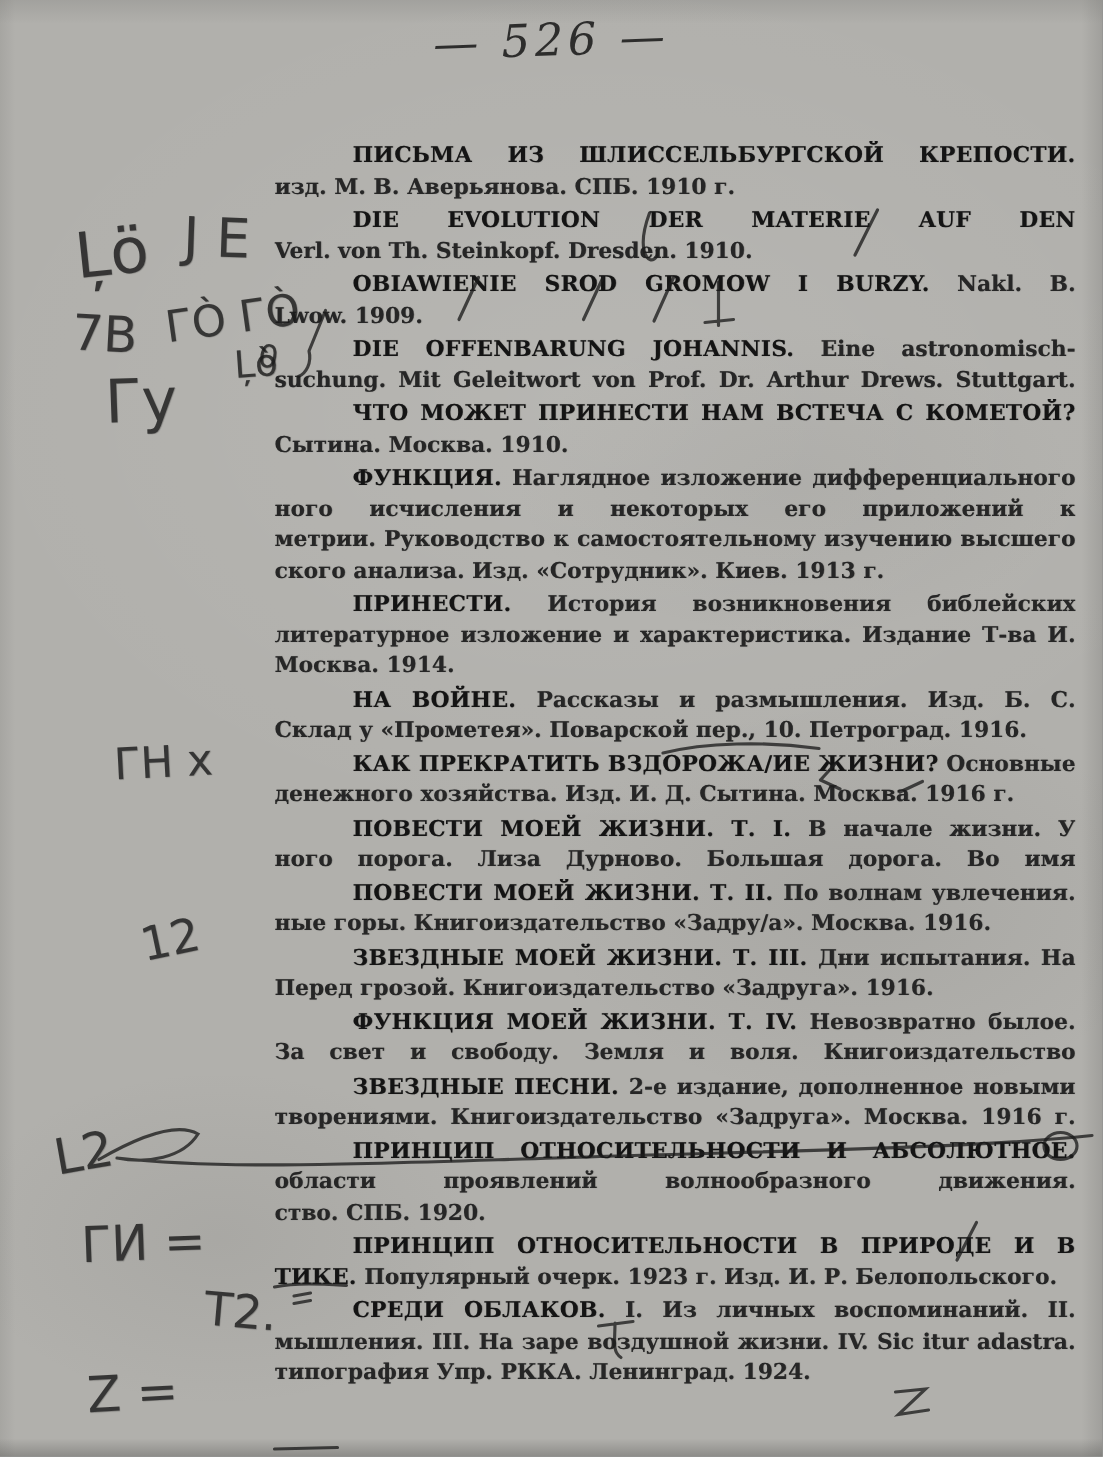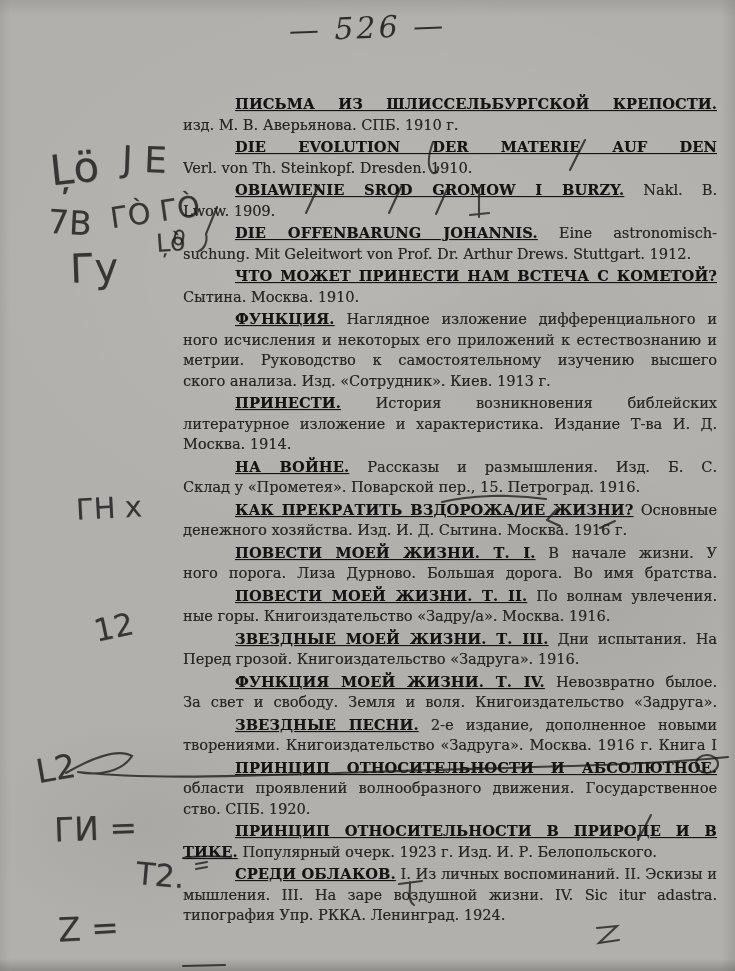--- a/index.html
+++ b/index.html
@@ -18,22 +18,22 @@
     font-family:"DejaVu Serif", serif;
   }
   .text-col{position:absolute;left:183px;top:94px;width:534px;}
   .entry{margin:0 0 2px 0;}
   .line{
     font-size:14.5px;line-height:20.5px;height:20.5px;overflow:hidden;
     text-align:justify;text-align-last:justify;
     color:#232323;font-weight:bold;
     text-shadow:0.3px 0.3px 0.5px rgba(45,45,43,0.55);
   }
-  .line b{color:#141414;letter-spacing:0.2px;font-weight:bold;text-decoration:underline;}
-  .line span{font-weight:normal;color:#262626;}
+  .line b{color:#141414;letter-spacing:0.2px;font-weight:bold;}
+  .line span{font-weight:bold;color:#262626;}
   .line.last{text-align-last:left;}
   .line.indent{text-indent:52px;}
   .hw{
     position:absolute;font-family:"DejaVu Sans", sans-serif;
     color:#1b1b1b;opacity:0.82;white-space:pre;line-height:1;
     text-shadow:0.4px 0.4px 0.6px rgba(20,20,20,0.35);
   }
   .pageno{
     position:absolute;left:0;right:0;top:10px;text-align:center;
     font-family:"DejaVu Serif", serif;font-style:italic;
@@ -77,21 +77,21 @@
         <div class="line"><span>метрии. Руководство к самостоятельному изучению высшего математиче-</span></div>
         <div class="line last"><span>ского анализа. Изд. «Сотрудник». Киев. 1913 г.</span></div>
       </div>
       <div class="entry">
         <div class="line indent"><b>ПРИНЕСТИ.</b><span> История возникновения библейских пророчеств, их</span></div>
         <div class="line"><span>литературное изложение и характеристика. Издание Т-ва И. Д. Сытина.</span></div>
         <div class="line last"><span>Москва. 1914.</span></div>
       </div>
       <div class="entry">
         <div class="line indent"><b>НА ВОЙНЕ.</b><span> Рассказы и размышления. Изд. Б. С. Бычковского.</span></div>
-        <div class="line last"><span>Склад у «Прометея». Поварской пер., 15. Петроград. 1916.</span></div>
+        <div class="line last"><span>Склад у «Прометея». Поварской пер., 10. Петроград. 1916.</span></div>
       </div>
       <div class="entry">
         <div class="line indent"><b>КАК ПРЕКРАТИТЬ ВЗДОРОЖА/ИЕ ЖИЗНИ?</b><span> Основные законы</span></div>
         <div class="line last"><span>денежного хозяйства. Изд. И. Д. Сытина. Москва. 1916 г.</span></div>
       </div>
       <div class="entry">
         <div class="line indent"><b>ПОВЕСТИ МОЕЙ ЖИЗНИ. Т. I.</b><span> В начале жизни. У таинствен-</span></div>
         <div class="line"><span>ного порога. Лиза Дурново. Большая дорога. Во имя братства. Захолустье.</span></div>
       </div>
       <div class="entry">

